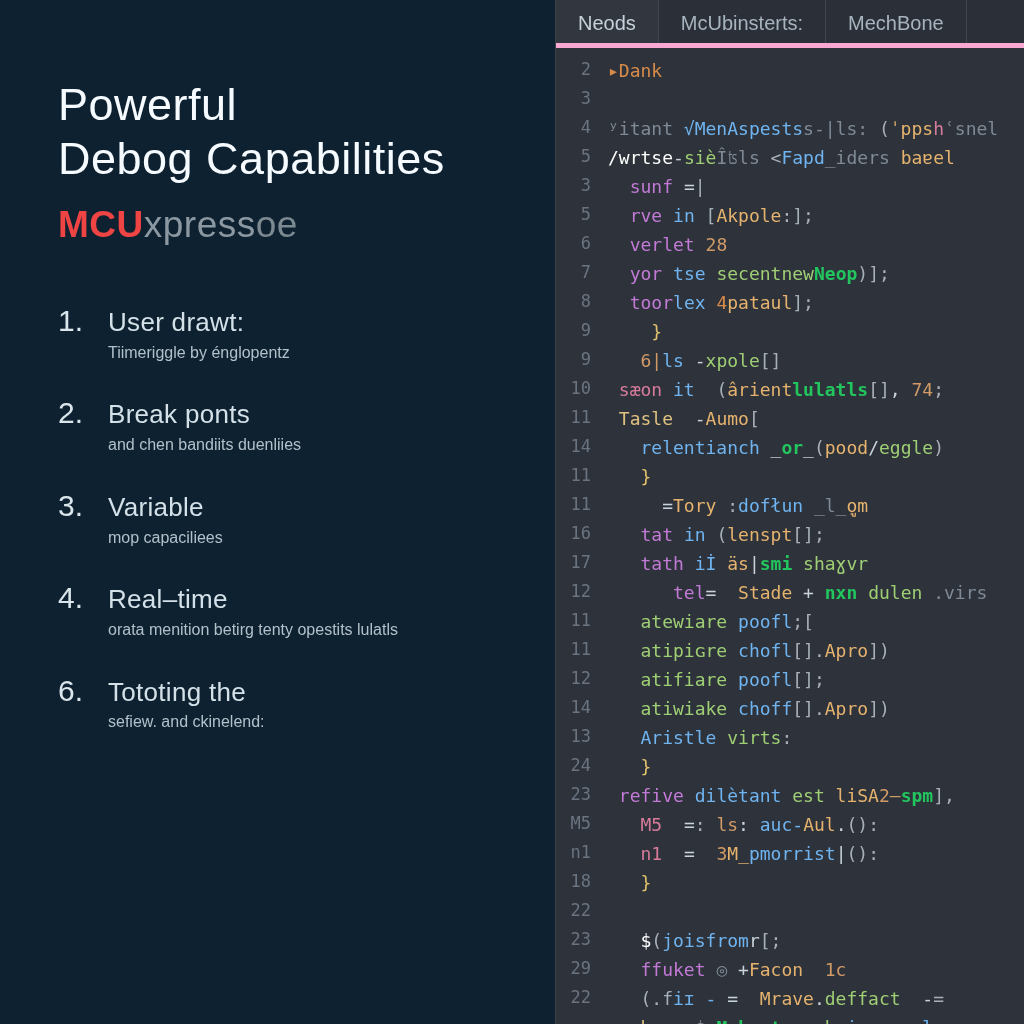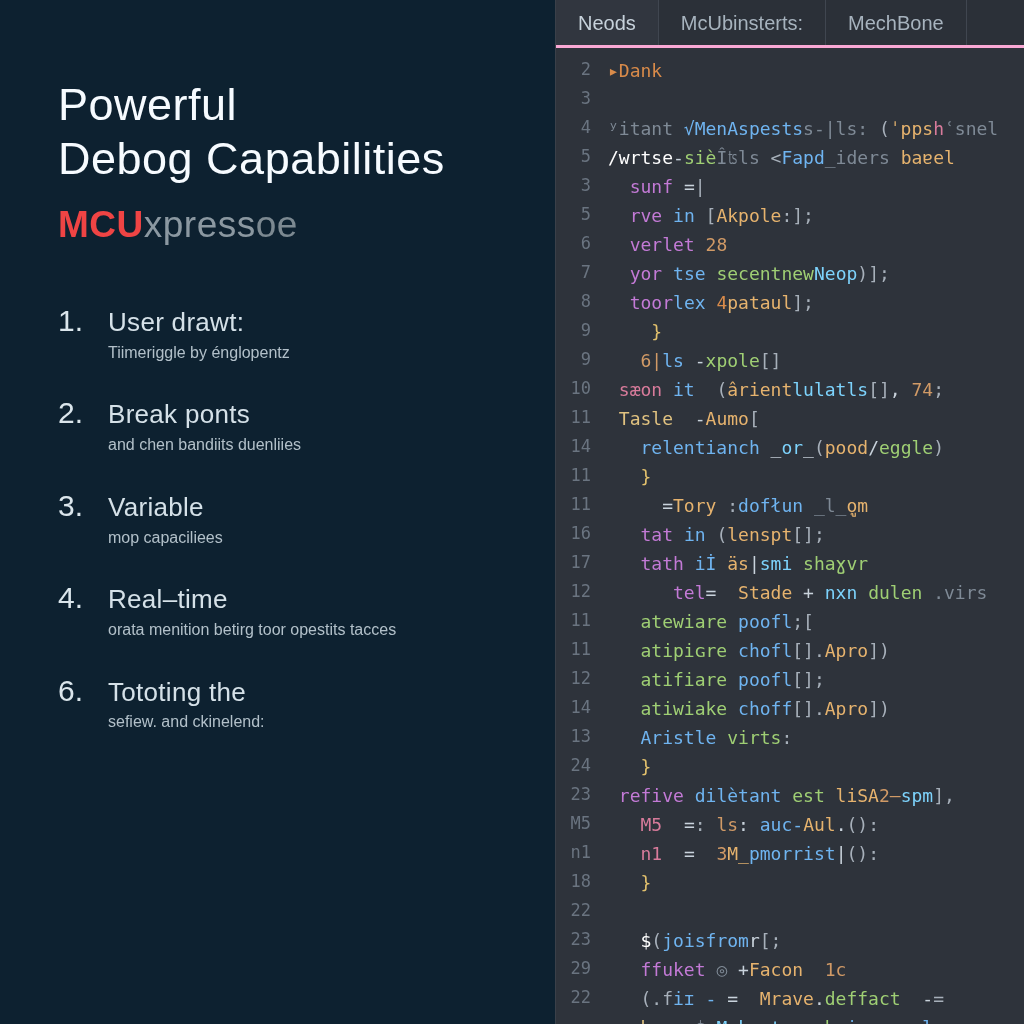--- a/index.html
+++ b/index.html
@@ -68,21 +68,21 @@
     height: 1024px;
     background: #2e333b;
     border-left: 1px solid #3a4049;
     display: flex;
     flex-direction: column;
   }
   .tabs {
     display: flex;
     height: 48px;
     background: #2b3038;
-    border-bottom: 3px solid #f9a8d4;
+    border-bottom: 5px solid #f9a8d4;
     font-size: 20px;
   }
   .tab {
     padding: 12px 22px 0 22px;
     color: #a7b3be;
     font-weight: 400;
     cursor: pointer;
     border-right: 1px solid #404650;
   }
   .tab.active { color: #c7d2db; background: #31363f; }
@@ -116,21 +116,21 @@
   .code .hl { position: absolute; left: -6px; right: 0; top: 0; bottom: 0; background: #343a44; z-index: -1; border-left: 3px solid #4a535f; }
   
   .kw  { color: #c37ad6; }  
   .fn  { color: #6fb4f0; }  
   .str { color: #9fcf74; }  
   .op  { color: #c9d3dc; }
   .pun { color: #a7b0ba; }
   .num { color: #d19a66; }
   .cmt { color: #7f8a96; }
   .type{ color: #e6b36e; }
-  .prop{ color: #7dd3fc; }
+  .prop{ color: #22c55e; font-weight: bold; }
   .magenta { color: #c37ad6; }
   .orange { color: #d98b4a; }
   .teal { color: #ffffff; }
   .pink { color: #d87b9b; }
   .brace { color: #e2c16d; }
   .hlword { color: #e0c280; }
 </style>
 </head>
 <body>
 
@@ -160,21 +160,21 @@
       <div class="feature-num">3.</div>
       <div class="feature-body">
         <div class="feature-title">Variable</div>
         <div class="feature-desc">mop capaciliees</div>
       </div>
     </div>
     <div class="feature">
       <div class="feature-num">4.</div>
       <div class="feature-body">
         <div class="feature-title">Real–time</div>
-        <div class="feature-desc">orata menition betirg toor opestits tacces</div>
+        <div class="feature-desc">orata menition betirg tenty opestits lulatls</div>
       </div>
     </div>
     <div class="feature">
       <div class="feature-num">6.</div>
       <div class="feature-body">
         <div class="feature-title">Tototing the</div>
         <div class="feature-desc">sefiew. and ckinelend:</div>
       </div>
     </div>
   </div>

